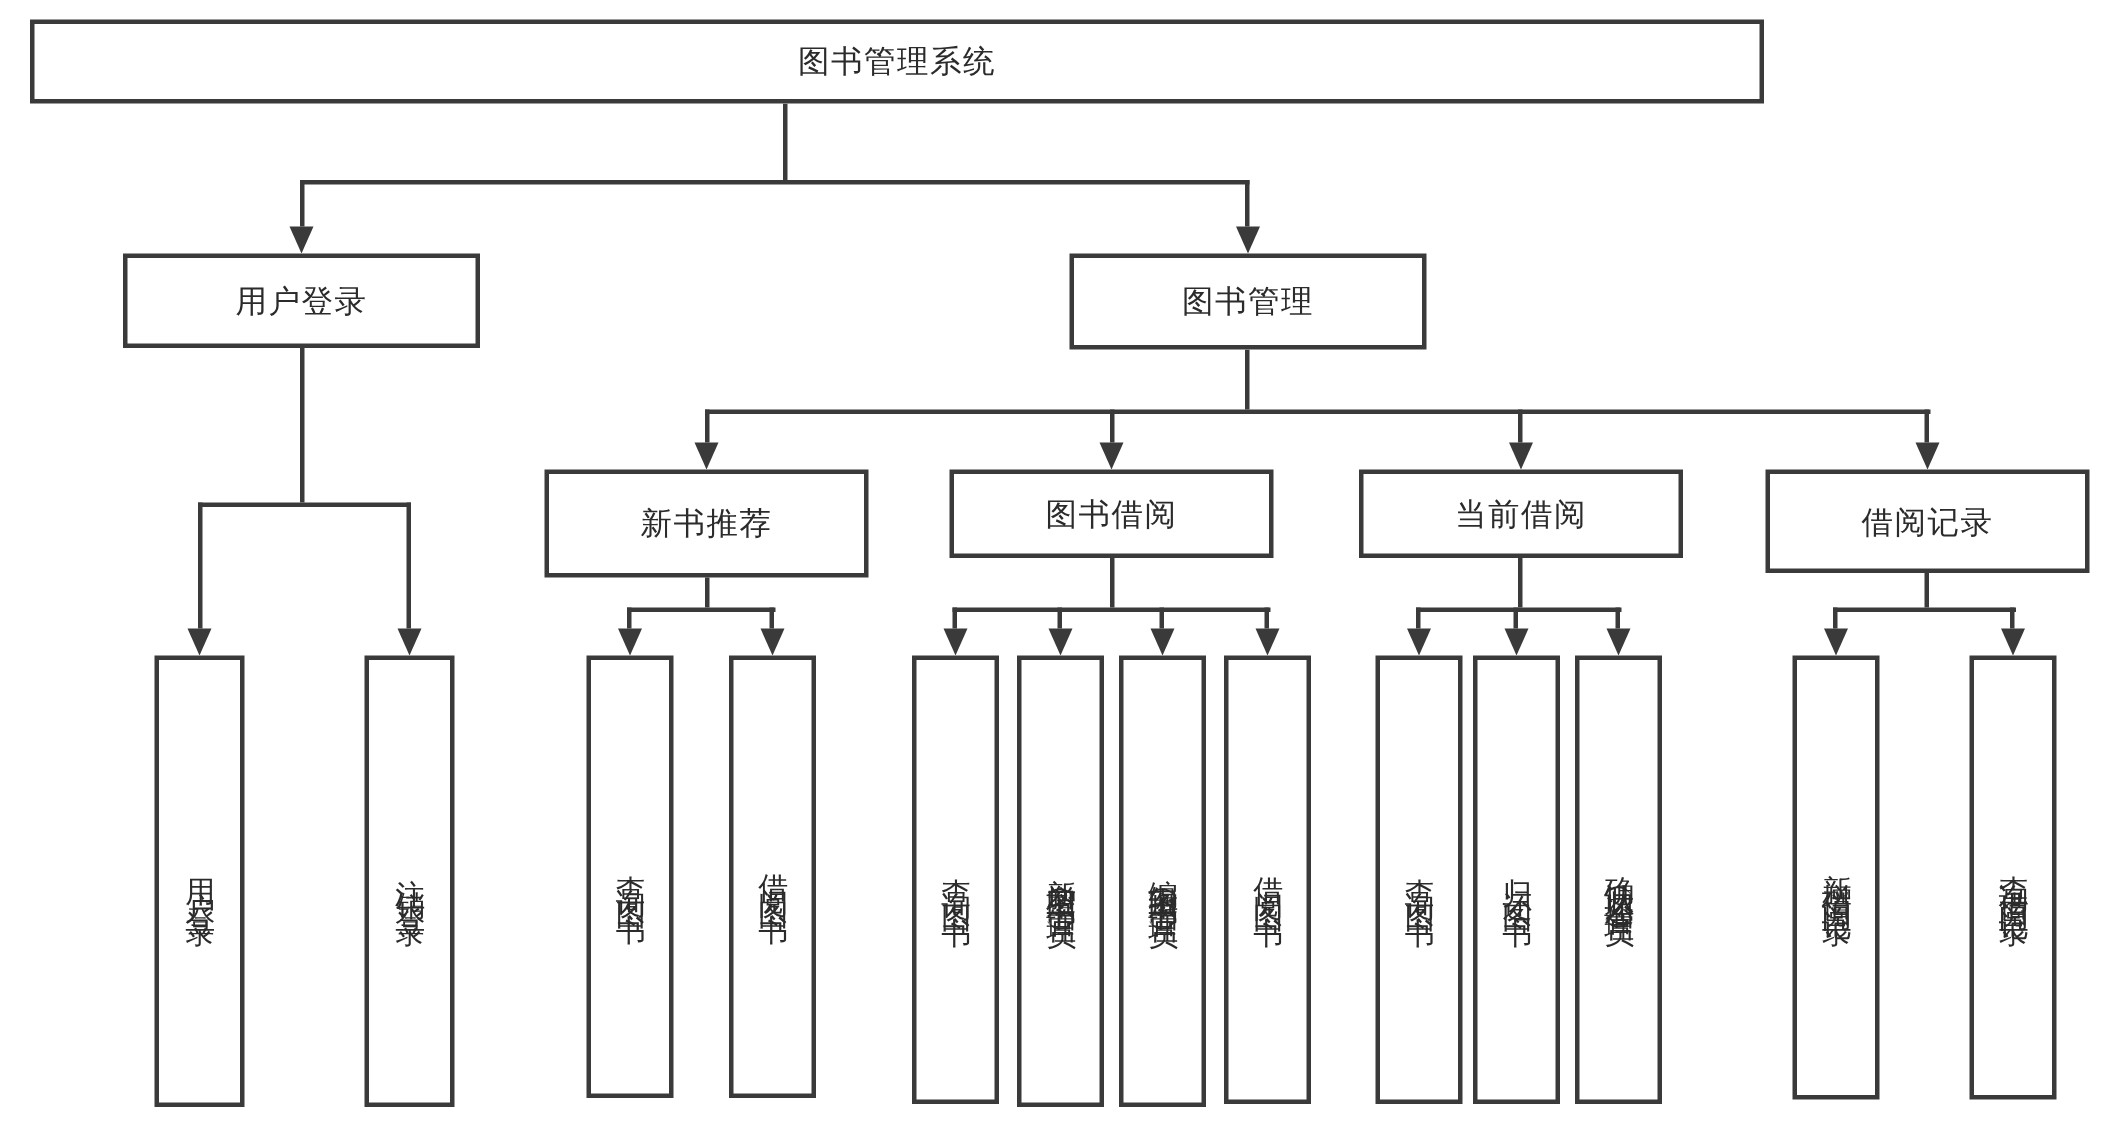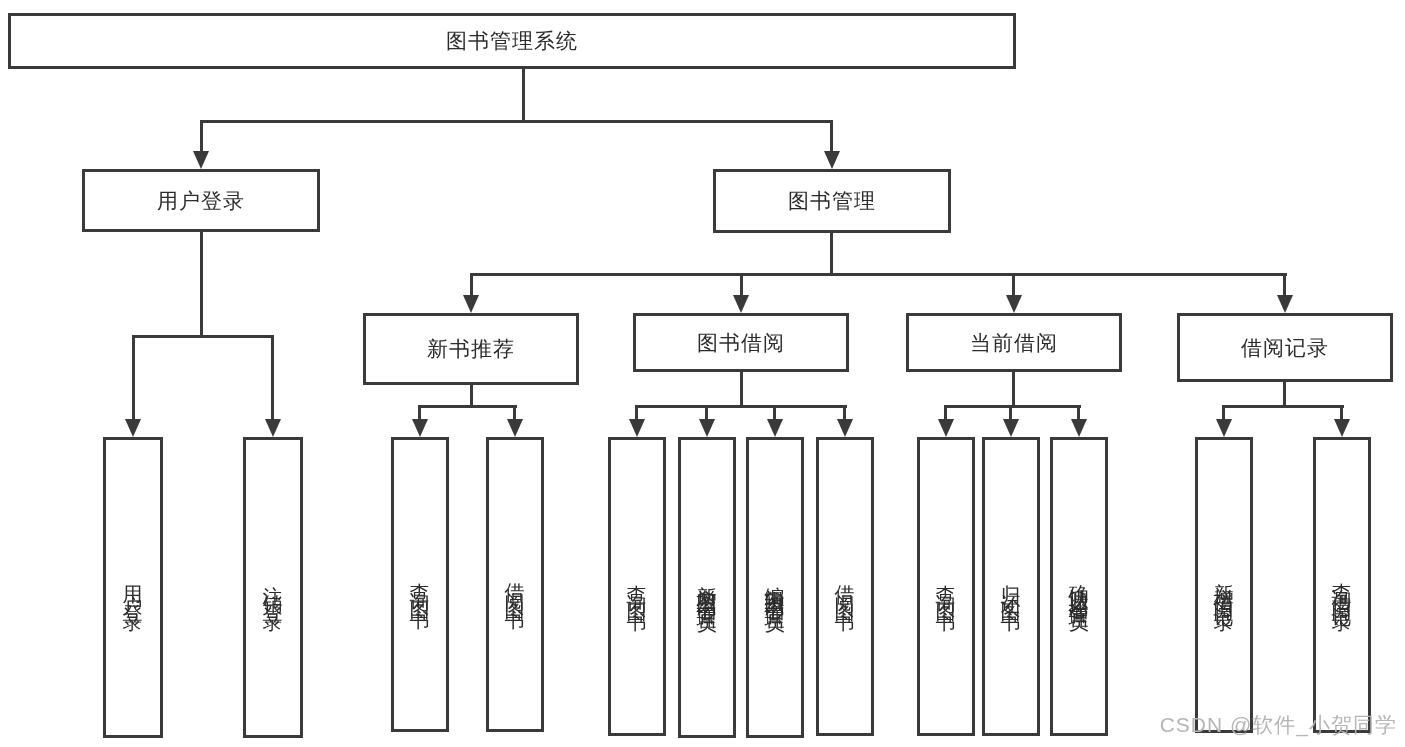--- a/index.html
+++ b/index.html
@@ -58,21 +58,21 @@
     letter-spacing:1px;
     z-index:5;
     white-space:nowrap;
   }
 </style>
 </head>
 <body>
 
 <div id="stage">
 
-  <div class="box h" style="left:8px;top:13px;width:1008px;height:56px">
+  <div class="box h" style="left:20px;top:13px;width:1156px;height:56px">
     <span>图书管理系统</span>
   </div>
 
   <div class="vline" style="left:522px;top:69px;height:51px"></div>
   <div class="hline" style="left:200px;top:120px;width:633px"></div>
   <div class="vline" style="left:200px;top:120px;height:31px"></div>
   <div class="arrow" style="left:193px;top:151px"></div>
   <div class="vline" style="left:830px;top:120px;height:31px"></div>
   <div class="arrow" style="left:824px;top:151px"></div>
 
@@ -185,15 +185,14 @@
     <span style="letter-spacing:4px">确认归还（管理员）</span>
   </div>
 
   <div class="box v" style="left:1195px;top:437px;width:58px;height:296px">
     <span style="letter-spacing:6px">新增借阅记录</span>
   </div>
   <div class="box v" style="left:1313px;top:437px;width:58px;height:296px">
     <span style="letter-spacing:6px">查询借阅记录</span>
   </div>
 
-  <div class="watermark">CSDN @软件_小贺同学</div>
 
 </div>
 
 </body></html>

